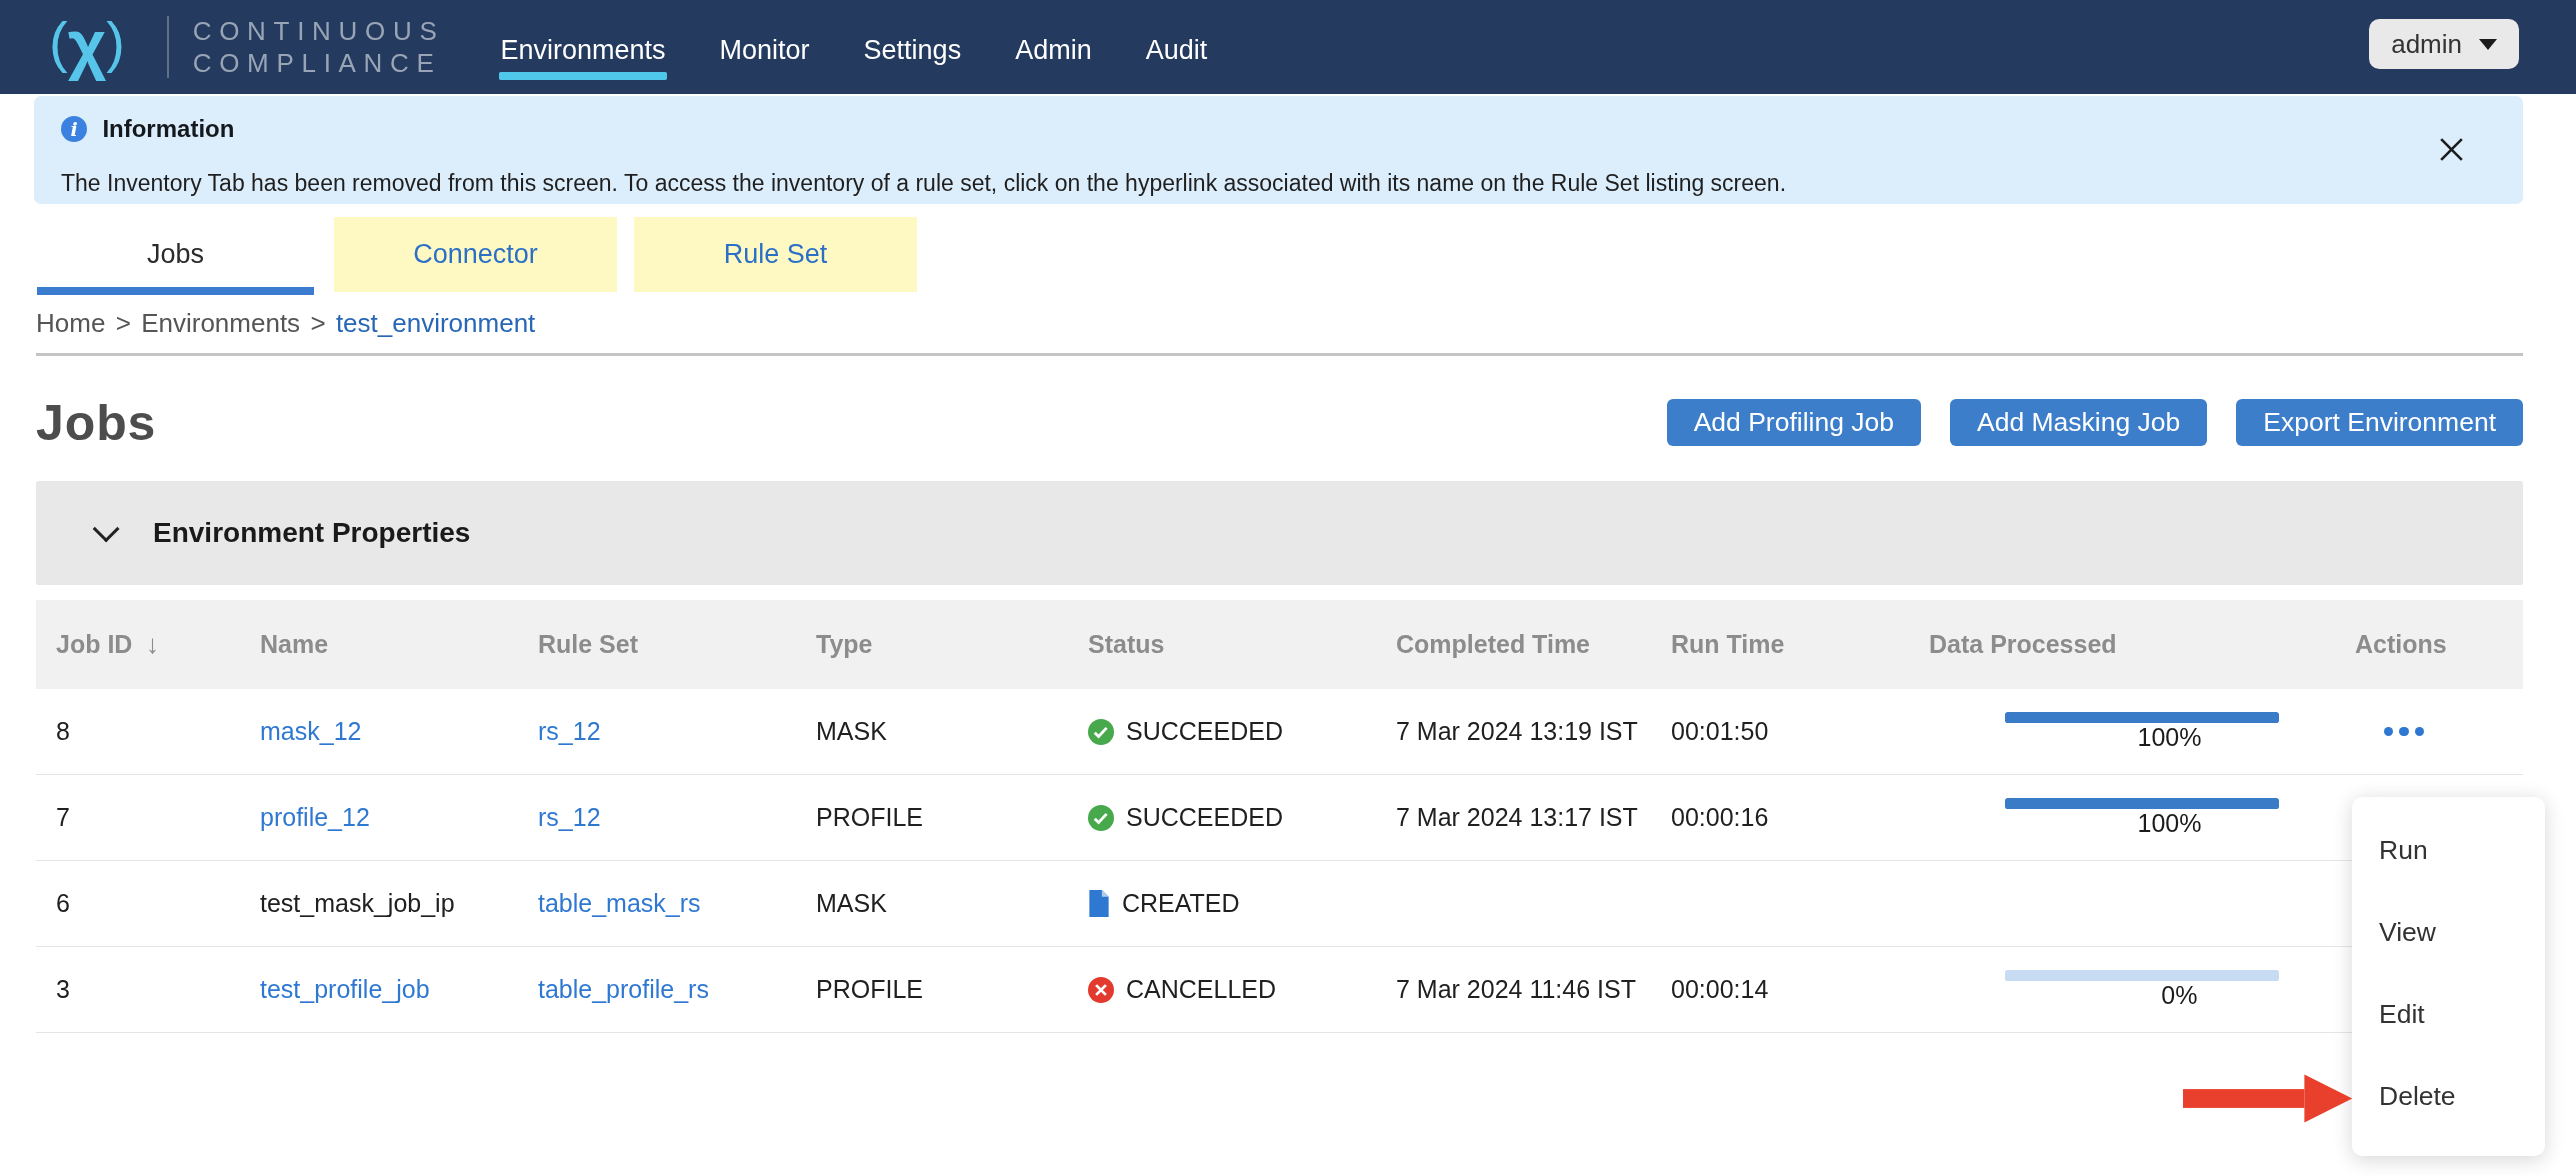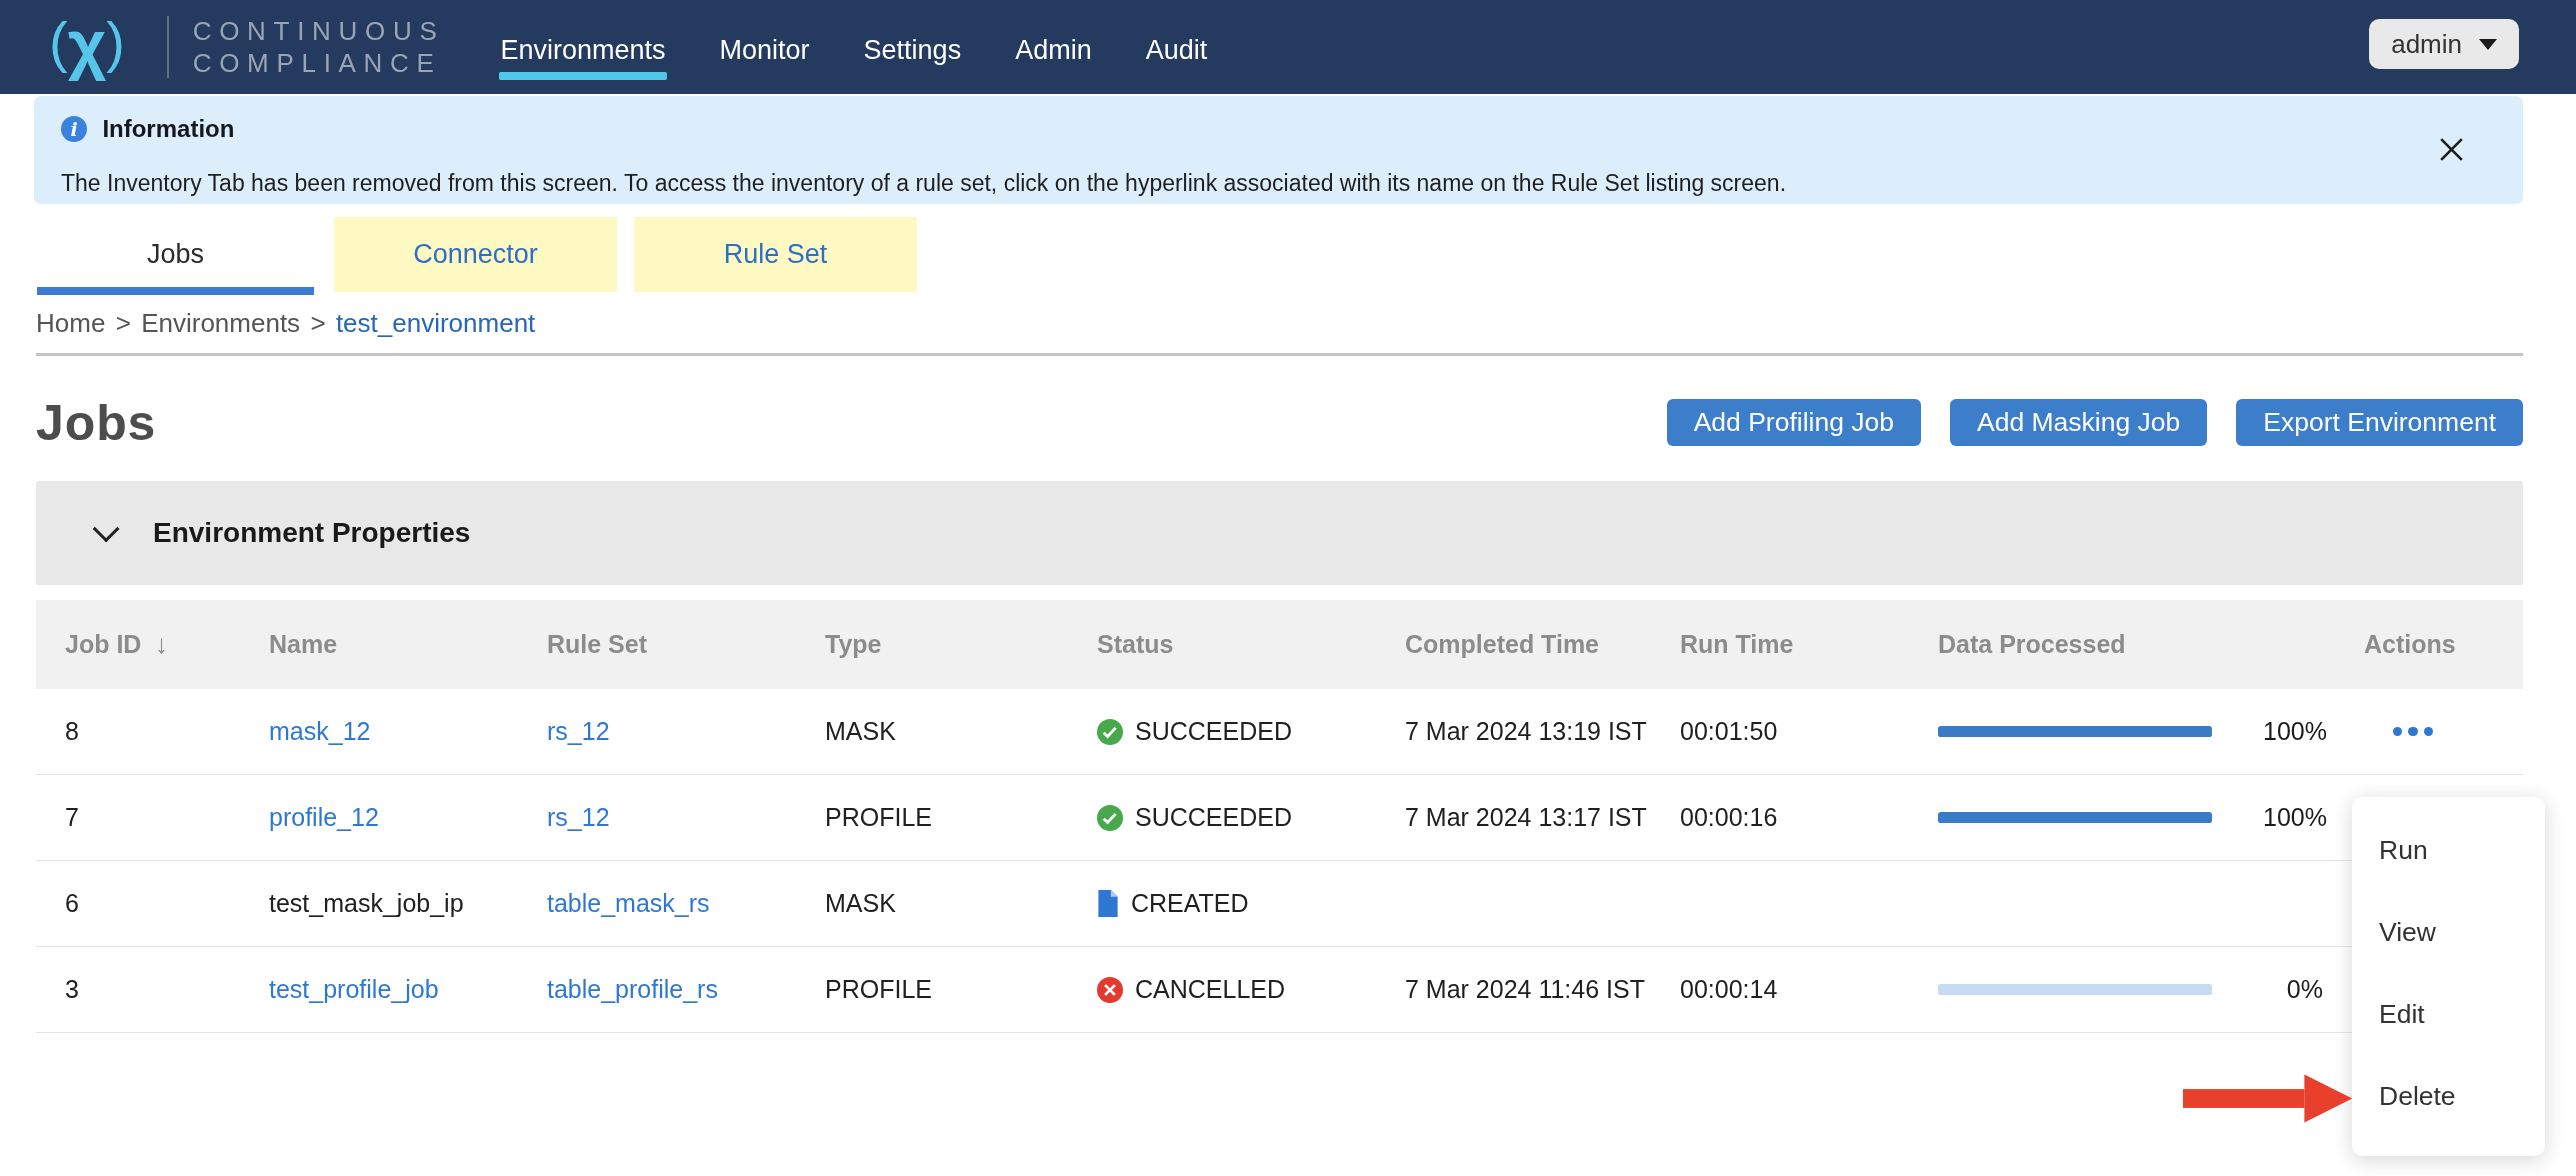--- a/index.html
+++ b/index.html
@@ -53,28 +53,28 @@
   
   .env-panel { margin: 29px 53px 0 36px; height: 104px; background: #E8E8E8; border-radius: 2.6px;
                display: flex; align-items: center; padding-left: 57px; cursor: pointer; }
   .chevron-down { width: 19px; height: 19px; border-right: 3.4px solid #222; border-bottom: 3.4px solid #222;
                   transform: rotate(45deg) translateY(-5.1px); margin-right: 41px; }
   .env-title { font-size: 28px; font-weight: bold; color: #1a1a1a; }
 
   
   .jobs-table { margin: 15.4px 53px 0 36px; }
   .trow { display: grid; grid-template-columns: 204px 278px 278px 272px 308px 275px 258px 426px 1fr;
-          align-items: center; padding-left: 29px; }
+          align-items: center; padding-left: 20px; }
   .thead { background: #F1F1F1; height: 89px; color: #8C8C8C; font-size: 25px; font-weight: bold; }
   .tbody-row { height: 86px; background: #fff; border-bottom: 1.7px solid #E5E5E5; font-size: 25px; color: #202020; }
   .sort-icon { font-weight: normal; font-size: 26px; margin-left: 13.7px; color: #8C8C8C; }
   .cell-link { color: #2F78D2; cursor: pointer; }
   .status-cell { display: flex; align-items: center; gap: 12px; }
   .status-icon { width: 26px; height: 26px; flex: 0 0 auto; }
-  .dp-cell { display: flex; align-items: center; }
+  .dp-cell { display: flex; align-items: center; flex-direction: column; }
   .bar-track { width: 274px; height: 11px; border-radius: 2.6px; background: #C7DCF2; overflow: hidden; }
   .bar-track.no-track { background: transparent; }
   .bar-fill { height: 100%; background: #3A7BC8; border-radius: 2.6px; }
   .pct-label { margin-left: 51px; width: 60px; text-align: right; font-size: 25px; color: #1b1b1b; }
   .more-dots { display: flex; gap: 6px; padding-left: 29px; cursor: pointer; width: fit-content; }
   .more-dots i { width: 9.4px; height: 9.4px; border-radius: 50%; background: #2F78D2; }
 
   
   .ctx-menu { position: absolute; left: 2352px; top: 797px; width: 193px; height: 359px; background: #ffffff;
               border-radius: 10.3px; box-shadow: 0 3.4px 20.5px rgba(0,0,0,0.16); padding-top: 12px; z-index: 20; }

